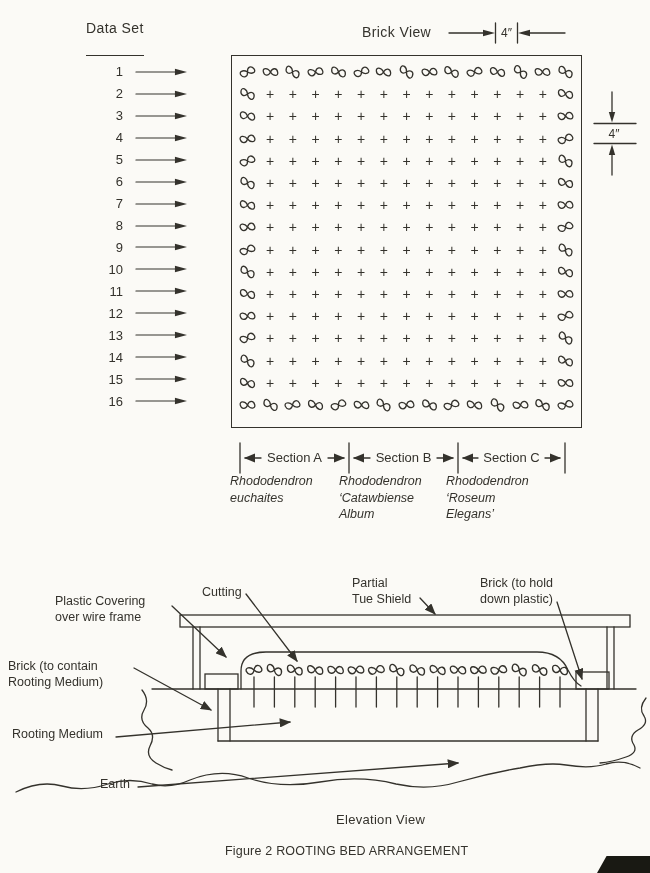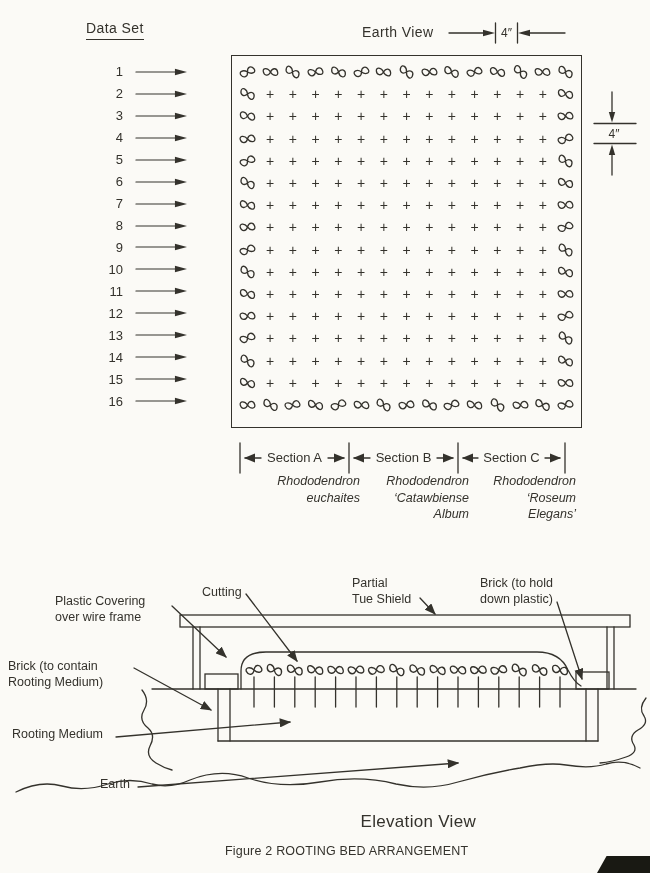--- a/index.html
+++ b/index.html
@@ -6,61 +6,61 @@
   html,body{background:#e9e9e6}
   .page{position:relative;width:650px;height:873px;margin:0 auto;overflow:hidden;
         background:var(--paper,#fbfaf6);color:var(--ink,#34322c);
         font-family:"Liberation Sans",sans-serif}
   .abs{position:absolute}
   svg{overflow:visible}
   svg line, svg path.ln{stroke:var(--ink,#34322c);stroke-width:1.3;fill:none;stroke-linecap:round}
   svg path.fill, svg .ah{fill:var(--ink,#34322c);stroke:none}
   
   .ds-heading{left:86px;top:20px;font-size:14px;letter-spacing:.4px;
-              border-bottom:1.2px solid var(--ink,#34322c);padding-bottom:3px}
+              border-bottom:1.2px solid var(--ink,#34322c);padding-bottom:19px}
   .plan-title{left:362px;top:24px;font-size:14px;letter-spacing:.4px}
   .plan-box{left:231px;top:55px;width:351px;height:373px;border:1.6px solid var(--ink,#34322c)}
   .plan-grid{position:absolute;inset:0;display:grid;
              grid-template-columns:repeat(15,1fr);grid-template-rows:repeat(16,1fr);
              padding:5px 4px 11px 4px}
   .cell{display:flex;align-items:center;justify-content:center;font-size:14px;line-height:1}
   .cell svg{width:17px;height:12px}
   .bow{stroke:var(--ink,#34322c);stroke-width:1.5;fill:none}
   .ds-list{left:95px;top:61px;width:92px}
   .ds-row{display:flex;align-items:center;height:21.95px;justify-content:flex-end;gap:12px}
   .ds-num{font-size:13px;width:25px;text-align:right}
   .ds-arrow{width:52px;height:10px}
   .ds-arrow line{stroke-width:1.2}
   .dim-text{font-size:12px;fill:var(--ink,#34322c);font-family:"Liberation Sans",sans-serif}
   .sec-text{font-size:13px;fill:var(--ink,#34322c);font-family:"Liberation Sans",sans-serif}
-  .species{top:473px;width:130px;text-align:right;font-style:italic;font-size:12.5px;
+  .species{top:473px;width:130px;text-align:left;font-style:italic;font-size:12.5px;
            line-height:16.5px;white-space:pre-line}
   
   .el-label{font-size:12.5px;line-height:15.5px;white-space:pre-line}
-  .el-title{left:336px;top:812px;width:140px;text-align:right;font-size:17px;letter-spacing:.3px}
+  .el-title{left:336px;top:812px;width:140px;text-align:left;font-size:13px;letter-spacing:.3px}
   .fig-caption{left:225px;top:844px;width:302px;text-align:left;font-size:12.5px;letter-spacing:.2px}
   .scan-mark{left:597px;top:856px;width:53px;height:17px;background:#191913;
              clip-path:polygon(18% 0,100% 0,100% 100%,0 100%)}
 </style>
 </head>
 <body>
 
 <svg width="0" height="0" style="position:absolute" aria-hidden="true">
   <defs>
     <path id="bowpath" d="M10,7 C7.5,1.2 1.2,0.8 1.6,5.6 C2,10.4 7,12.2 10,7 C13,1.8 18,3 18.4,8.2 C18.8,13.2 12.5,12.8 10,7 Z"></path>
     <marker id="ahm" viewBox="0 0 10 8" refX="9" refY="4" markerWidth="9" markerHeight="7" orient="auto">
       <path d="M0,0 L10,4 L0,8 Z" fill="#34322c"></path>
     </marker>
   </defs>
 </svg>
 
 <div class="page" style="--paper: #fbfaf6; --ink: #34322c;">
 
   <div class="abs ds-heading">Data Set</div>
-  <div class="abs plan-title">Earth View</div>
+  <div class="abs plan-title">Brick View</div>
 
   <svg class="abs" style="left:443px;top:20px" width="135" height="26">
     <line x1="6" y1="13" x2="41" y2="13"></line>
     <path class="ah" d="M40,9.8 L52,13 L40,16.2 Z"></path>
     <line x1="52.5" y1="3" x2="52.5" y2="23"></line>
     <text class="dim-text" x="63.5" y="17" text-anchor="middle">4″</text>
     <line x1="74.5" y1="3" x2="74.5" y2="23"></line>
     <path class="ah" d="M87,9.8 L75,13 L87,16.2 Z"></path>
     <line x1="86" y1="13" x2="122" y2="13"></line>
   </svg>

